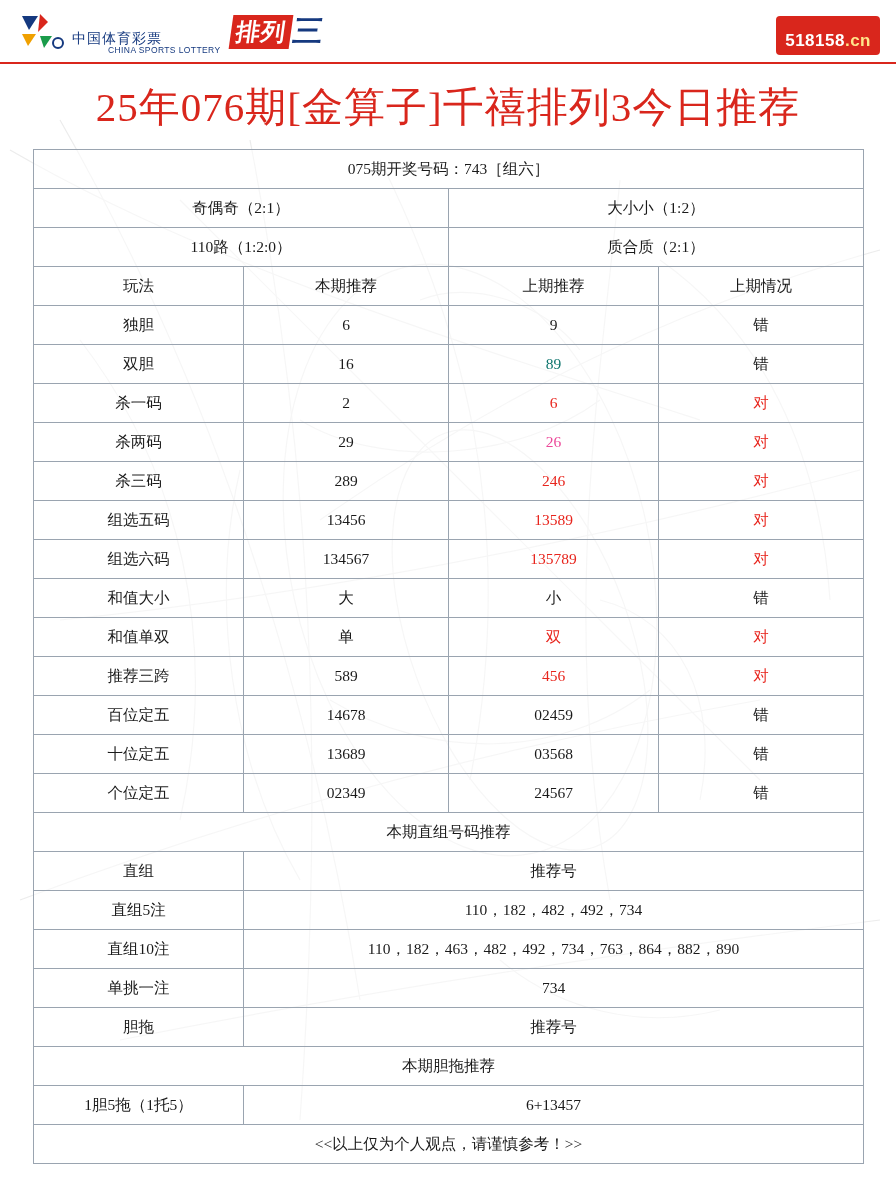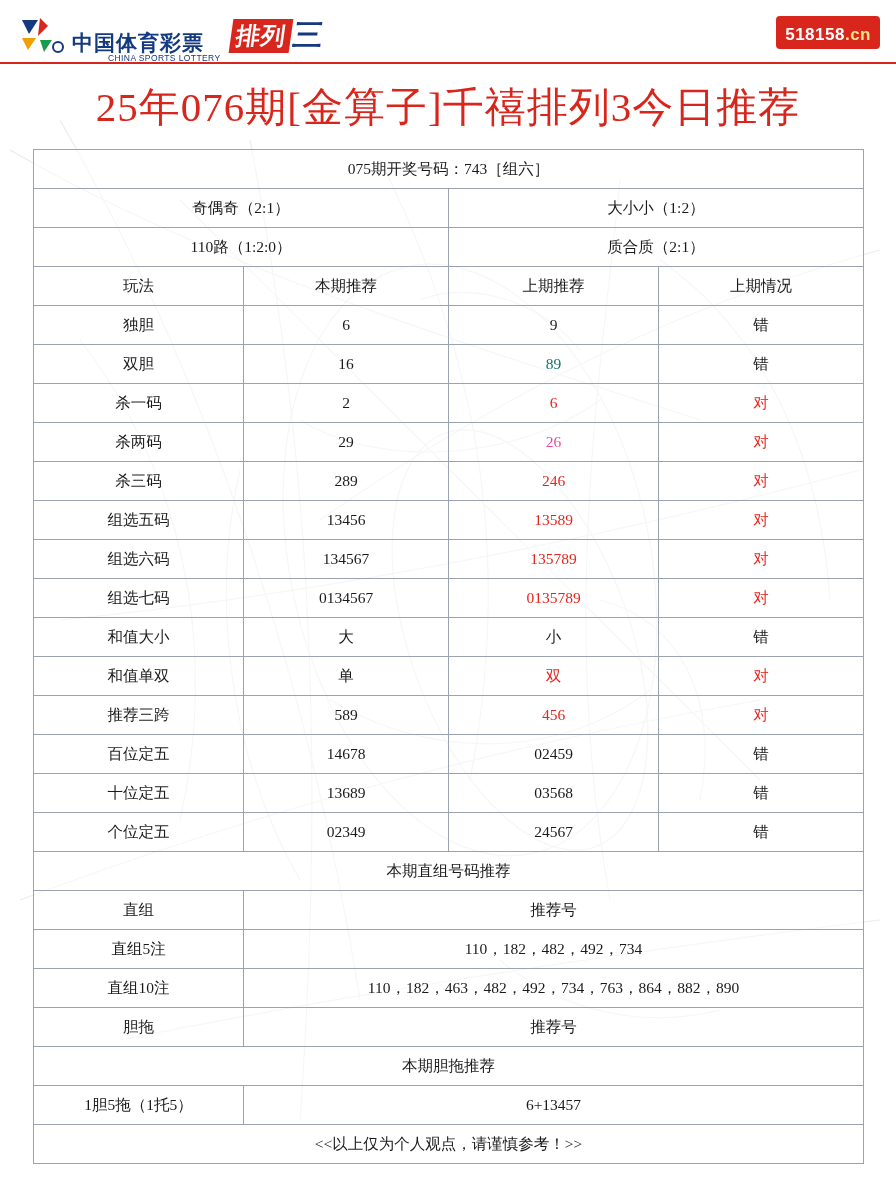--- a/index.html
+++ b/index.html
@@ -52,22 +52,22 @@
     position: relative;
   }
   .logo-text {
     display: flex;
     flex-direction: column;
     justify-content: center;
     line-height: 1.1;
   }
   .logo-cn {
     font-family: "Liberation Sans", sans-serif;
-    font-size: 21px;
-    font-weight: bold;
+    font-size: 14px;
+    font-weight: normal;
     color: #15397f;
     letter-spacing: 1px;
     margin-top: 23px;
   }
   .logo-en {
     font-family: "Liberation Sans", sans-serif;
     font-size: 8.5px;
     color: #15397f;
     letter-spacing: 0.4px;
     margin-left: 36px;
@@ -94,21 +94,21 @@
     font-size: 30px;
     margin-left: 2px;
     transform: skewX(-8deg);
   }
   .site-tag {
     position: absolute;
     right: 16px;
     top: 16px;
     background: #d9261c;
     border-radius: 4px;
-    padding: 9px 9px 4px 9px;
+    padding: 15px 9px 4px 9px;
     font-family: "Liberation Sans", sans-serif;
     font-size: 17px;
     font-weight: bold;
     color: #ffffff;
     letter-spacing: 0.5px;
   }
   .site-tag .suffix { color: #ffe58a; }
 
   
   .main-title {
@@ -273,26 +273,20 @@
             <td style="color: rgb(232, 37, 29);">13589</td>
             <td style="color: rgb(232, 37, 29);">对</td>
           </tr>
           <tr>
             <td>组选六码</td>
             <td>134567</td>
             <td style="color: rgb(232, 37, 29);">135789</td>
             <td style="color: rgb(232, 37, 29);">对</td>
           </tr>
           <tr>
-            <td>组选七码</td>
-            <td>0134567</td>
-            <td style="color: rgb(232, 37, 29);">0135789</td>
-            <td style="color: rgb(232, 37, 29);">对</td>
-          </tr>
-          <tr>
             <td>和值大小</td>
             <td>大</td>
             <td style="color: rgb(26, 26, 26);">小</td>
             <td style="color: rgb(26, 26, 26);">错</td>
           </tr>
           <tr>
             <td>和值单双</td>
             <td>单</td>
             <td style="color: rgb(232, 37, 29);">双</td>
             <td style="color: rgb(232, 37, 29);">对</td>
@@ -331,20 +325,24 @@
             <td colspan="3">推荐号</td>
           </tr>
           <tr>
             <td>直组5注</td>
             <td colspan="3">110，182，482，492，734</td>
           </tr>
           <tr>
             <td>直组10注</td>
             <td colspan="3">110，182，463，482，492，734，763，864，882，890</td>
           </tr>
+          <tr>
+            <td>单挑一注</td>
+            <td colspan="3">734</td>
+          </tr>
         </tbody>
       <tbody id="dantuo-body">
           <tr>
             <td>胆拖</td>
             <td colspan="3">推荐号</td>
           </tr>
           <tr>
             <td colspan="4">本期胆拖推荐</td>
           </tr>
           <tr>

